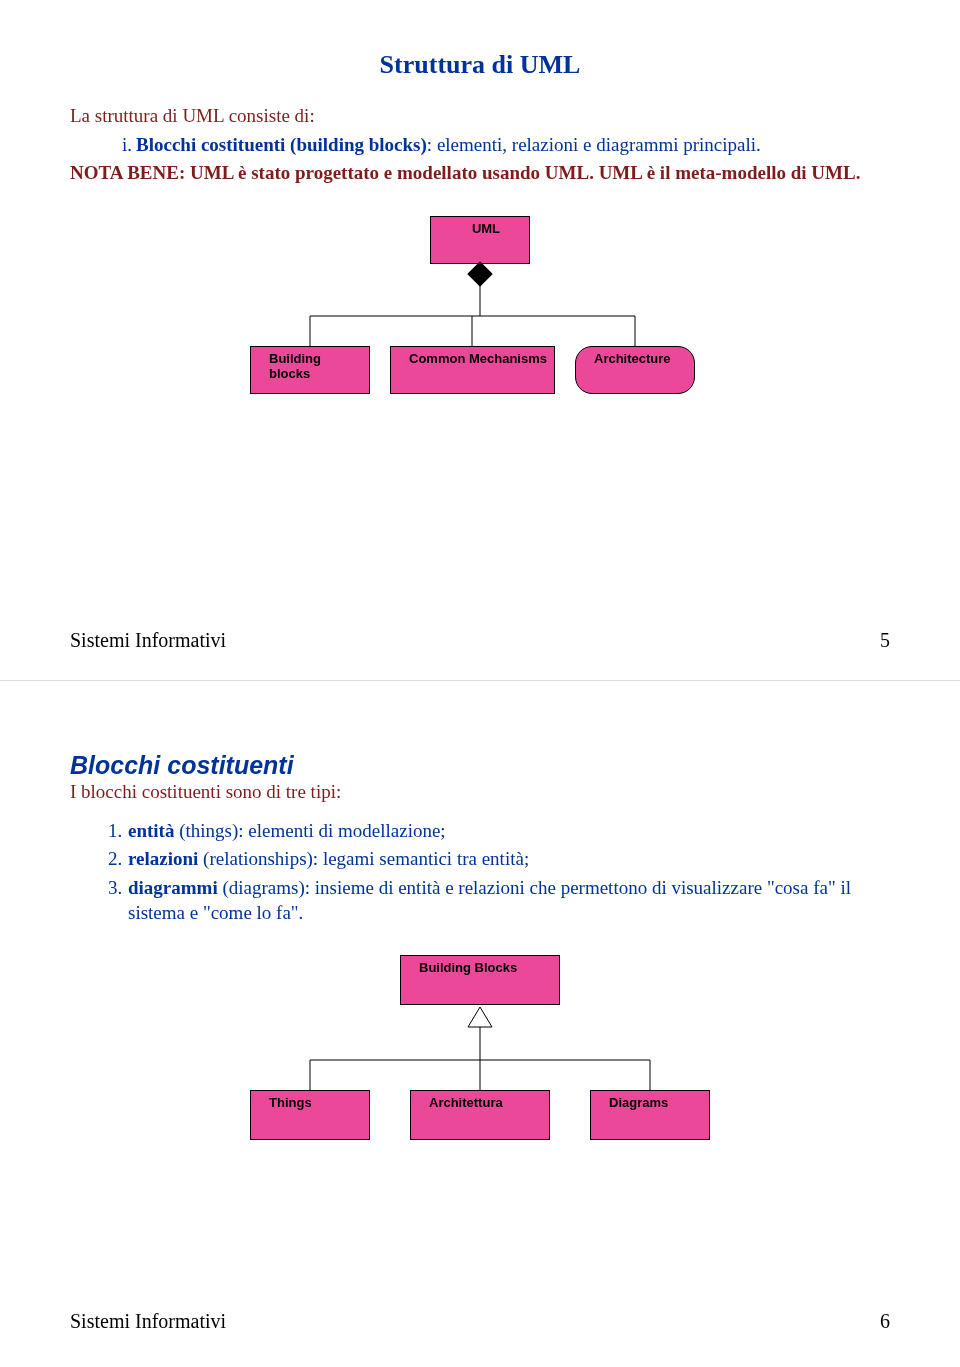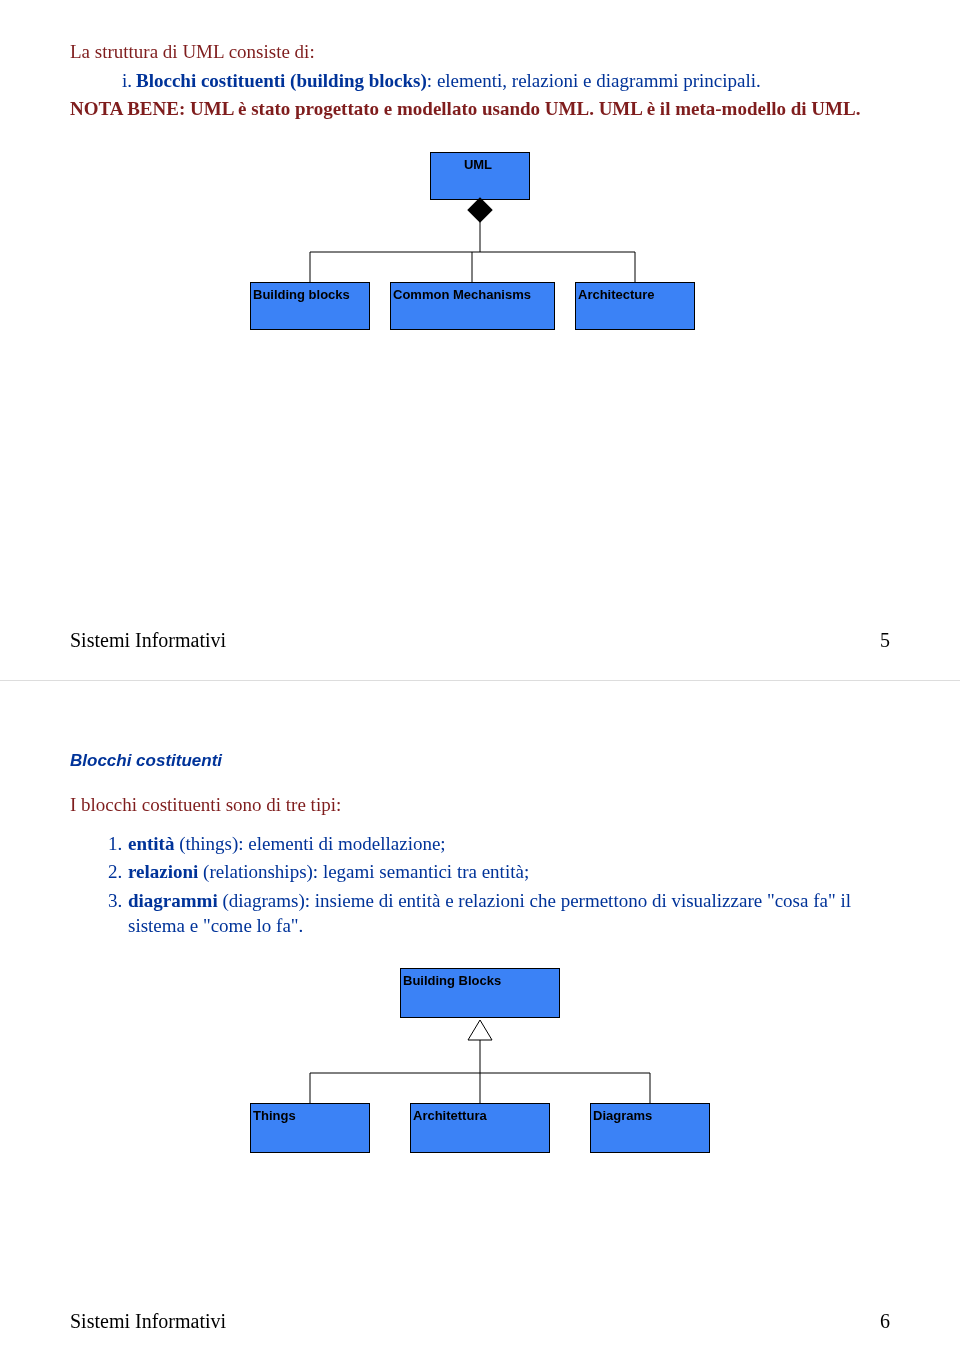--- a/index.html
+++ b/index.html
@@ -23,25 +23,24 @@
     color: #003399;
     font-size: 26px;
     font-weight: bold;
     text-align: center;
     margin-bottom: 24px;
     margin-top: 10px;
   }
   h2.subtitle {
     color: #003399;
     font-family: Arial, Helvetica, sans-serif;
-    font-size: 17px;
+    font-size: 25px;
     font-style: italic;
     font-weight: bold;
     margin-top: 30px;
-    margin-bottom: 22px;
   }
   .body-text {
     color: #7f1d1d;
     font-size: 19px;
     line-height: 1.3;
     margin-bottom: 4px;
   }
   ol.roman {
     list-style: none;
     padding-left: 38px;
@@ -90,50 +89,51 @@
   }
   
   .diagram {
     position: relative;
     margin: 30px auto 0 auto;
   }
   .d1 { width: 520px; height: 190px; }
   .box {
     position: absolute;
     border: 1px solid #000;
-    background: #3b82f6;
+    background: #ec4899;
     font-family: Arial, Helvetica, sans-serif;
     font-size: 13px;
     font-weight: bold;
-    padding: 4px 6px 0 2px;
+    padding: 4px 6px 0 18px;
     text-align: left;
   }
   .d1-uml { left: 210px; top: 0; width: 100px; height: 48px; text-align: center; }
   .d1-b1 { left: 30px;  top: 130px; width: 120px; height: 48px; }
   .d1-b2 { left: 170px; top: 130px; width: 165px; height: 48px; }
-  .d1-b3 { left: 355px; top: 130px; width: 120px; height: 48px; }
+  .d1-b3 { left: 355px; top: 130px; width: 120px; height: 48px; border-radius: 17px; }
   .diamond {
     position: absolute;
     width: 18px; height: 18px;
     background: #000;
     transform: rotate(45deg);
     left: 251px; top: 49px;
   }
   svg.lines { position: absolute; left: 0; top: 0; }
   
   .d2 { width: 520px; height: 200px; }
   .d2-top { left: 180px; top: 0; width: 160px; height: 50px; }
   .d2-b1 { left: 30px;  top: 135px; width: 120px; height: 50px; }
   .d2-b2 { left: 190px; top: 135px; width: 140px; height: 50px; }
   .d2-b3 { left: 370px; top: 135px; width: 120px; height: 50px; }
 </style>
 </head>
 <body>
 
 <div class="slide">
+  <h1 class="title">Struttura di UML</h1>
   <p class="body-text">La struttura di UML consiste di:</p>
   <ol class="roman">
     <li>
       <span class="marker">i.</span>
       <span class="bold">Blocchi costituenti (building blocks)</span><span>: elementi, relazioni e diagrammi principali.</span>
     </li>
   </ol>
   <p class="body-text" style="margin-top:4px;font-weight:bold;">NOTA BENE: UML è stato progettato e modellato usando UML. UML è il meta-modello di UML.</p>
 
   <div class="diagram d1">

